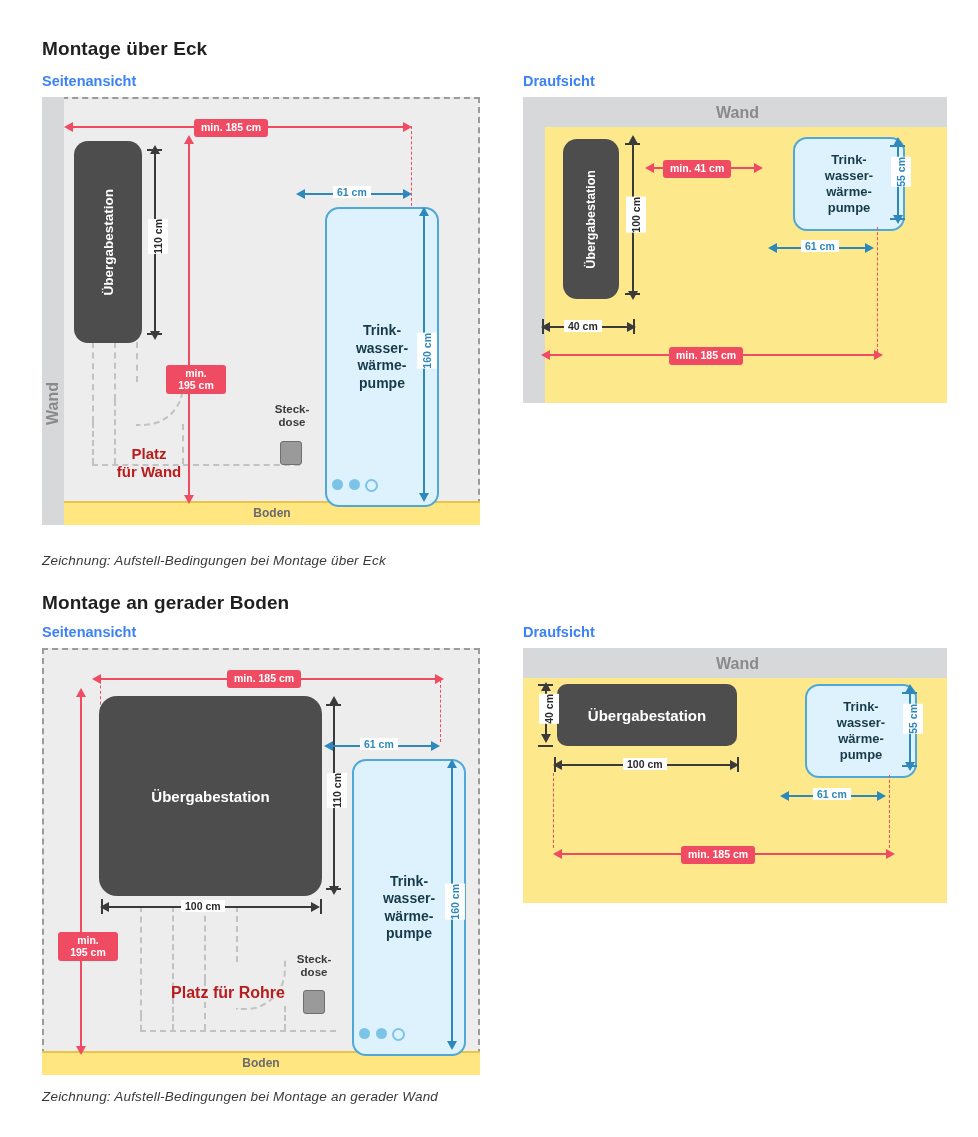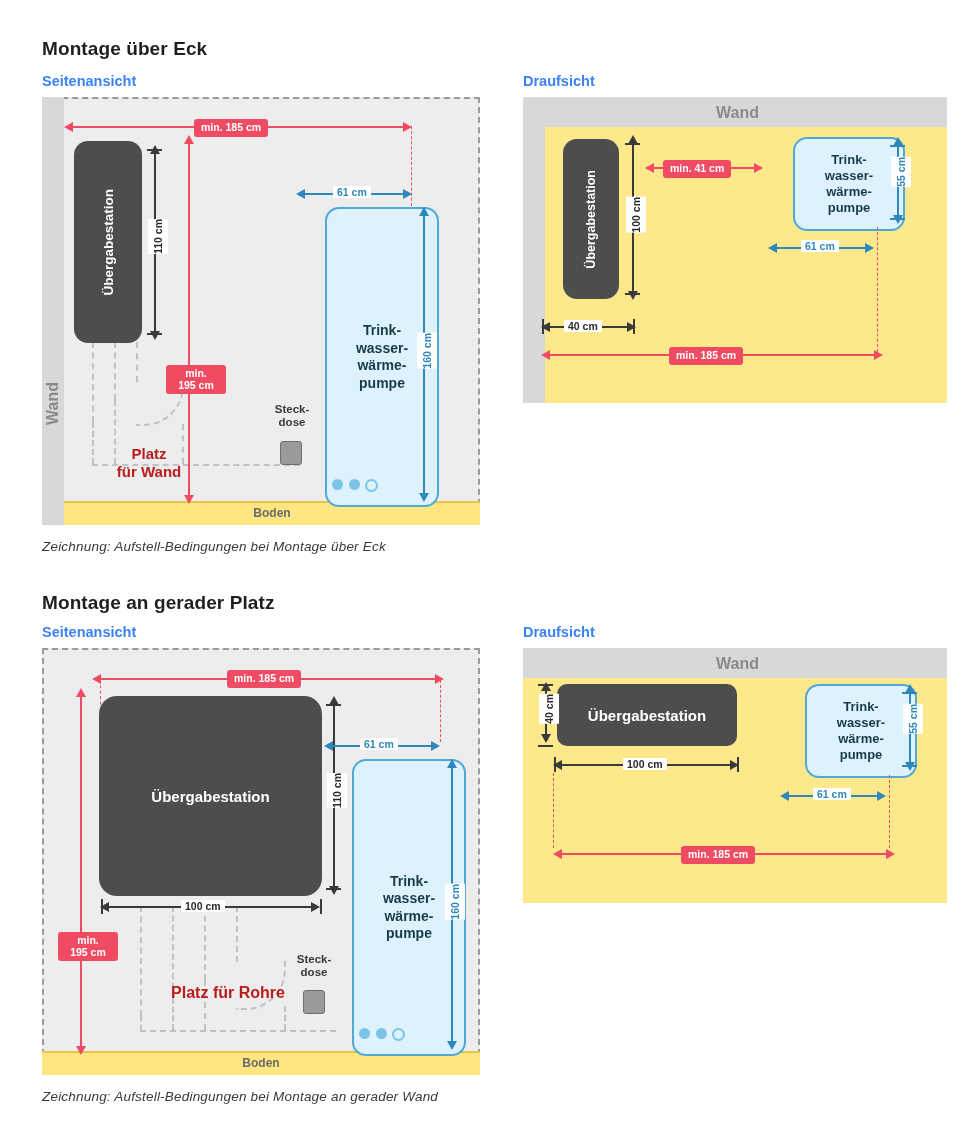--- a/index.html
+++ b/index.html
@@ -235,23 +235,23 @@
   <div class="arrow ar-right-blue" style="left:342px;top:146px;"></div>
   <div class="lbl-blue" style="left:278px;top:143px;">61 cm</div>
   <div class="line-dashred" style="left:354px;top:130px;height:130px;"></div>
 
   <div class="line-red" style="left:26px;top:257px;width:330px;height:2px;"></div>
   <div class="arrow ar-left-red" style="left:18px;top:253px;"></div>
   <div class="arrow ar-right-red" style="left:351px;top:253px;"></div>
   <div class="lbl-red" style="left:146px;top:250px;">min. 185 cm</div>
 </div>
 
-<div class="caption" style="position:absolute;left:42px;top:539px;">Zeichnung: Aufstell-Bedingungen bei Montage über Eck</div>
-
-<div class="sec-title" style="position:absolute;left:42px;top:592px;">Montage an gerader Platz</div>
+<div class="caption" style="position:absolute;left:42px;top:553px;">Zeichnung: Aufstell-Bedingungen bei Montage über Eck</div>
+
+<div class="sec-title" style="position:absolute;left:42px;top:592px;">Montage an gerader Boden</div>
 <div class="sub-title" style="position:absolute;left:42px;top:624px;">Seitenansicht</div>
 <div class="sub-title" style="position:absolute;left:523px;top:624px;">Draufsicht</div>
 
 <div class="panel" style="left:42px;top:648px;width:438px;height:427px;">
   <div class="lightgrey-bg" style="left:0;top:0;width:438px;height:427px;"></div>
   <div class="dashed-border" style="left:0;top:0;width:438px;height:427px;"></div>
   <div class="floor-yellow" style="left:0;bottom:0;width:438px;height:22px;">
     <div class="boden-lbl" style="left:0;top:3px;">Boden</div>
   </div>
 

